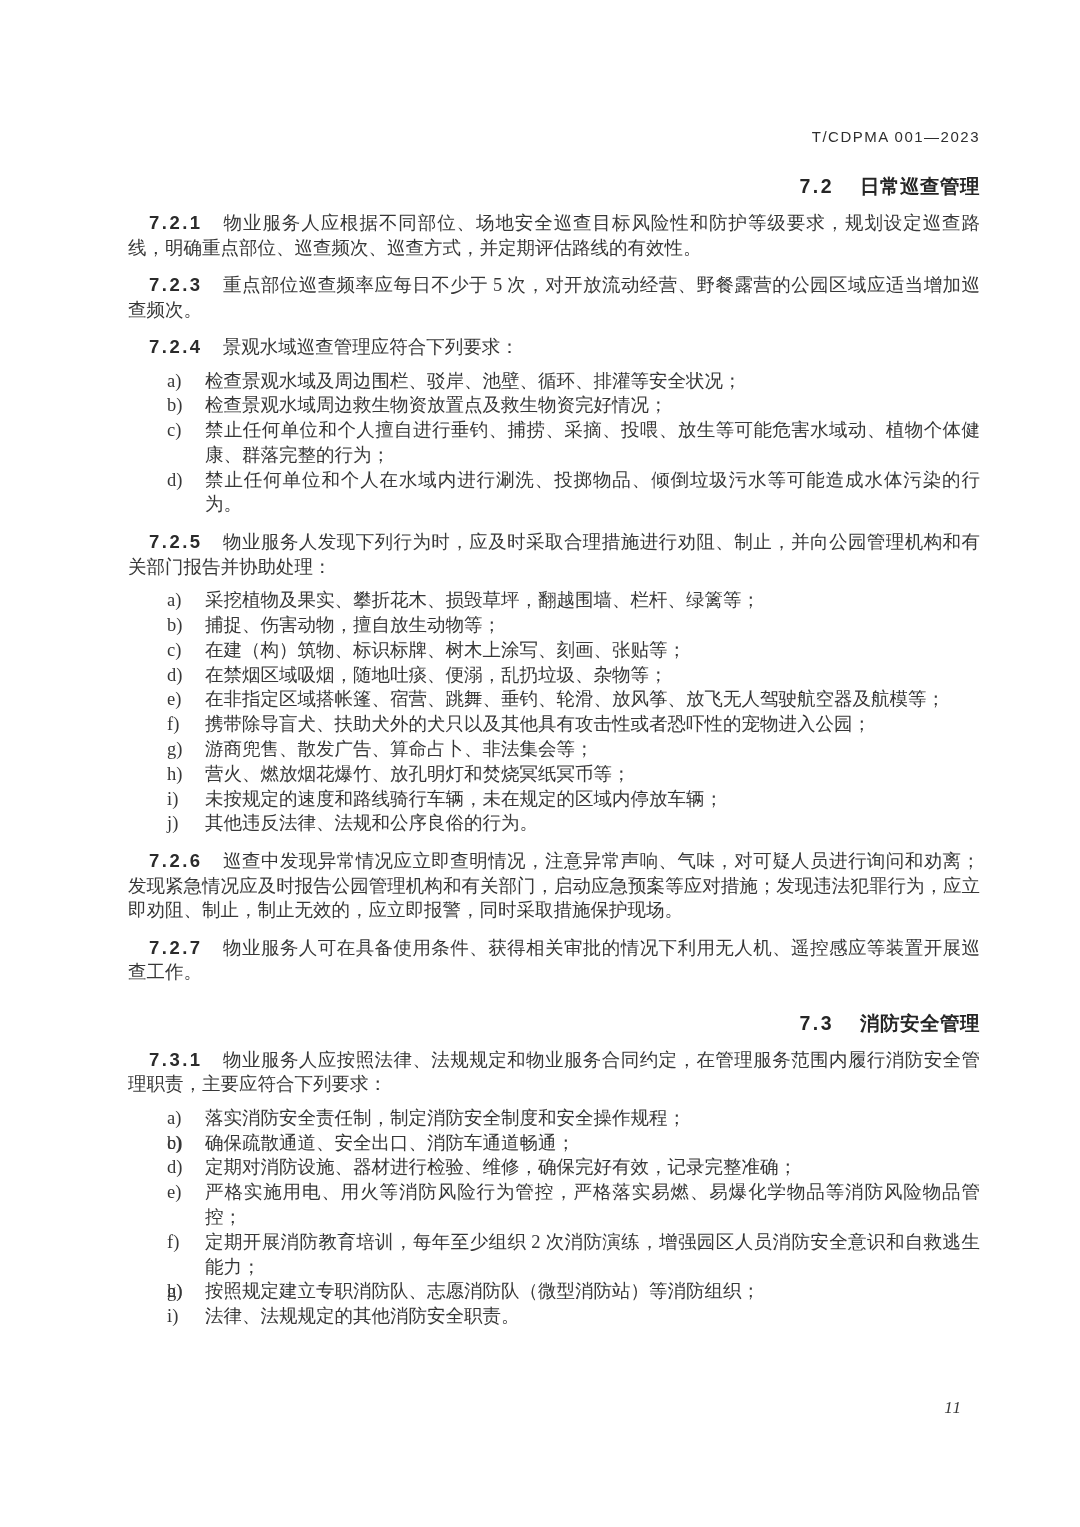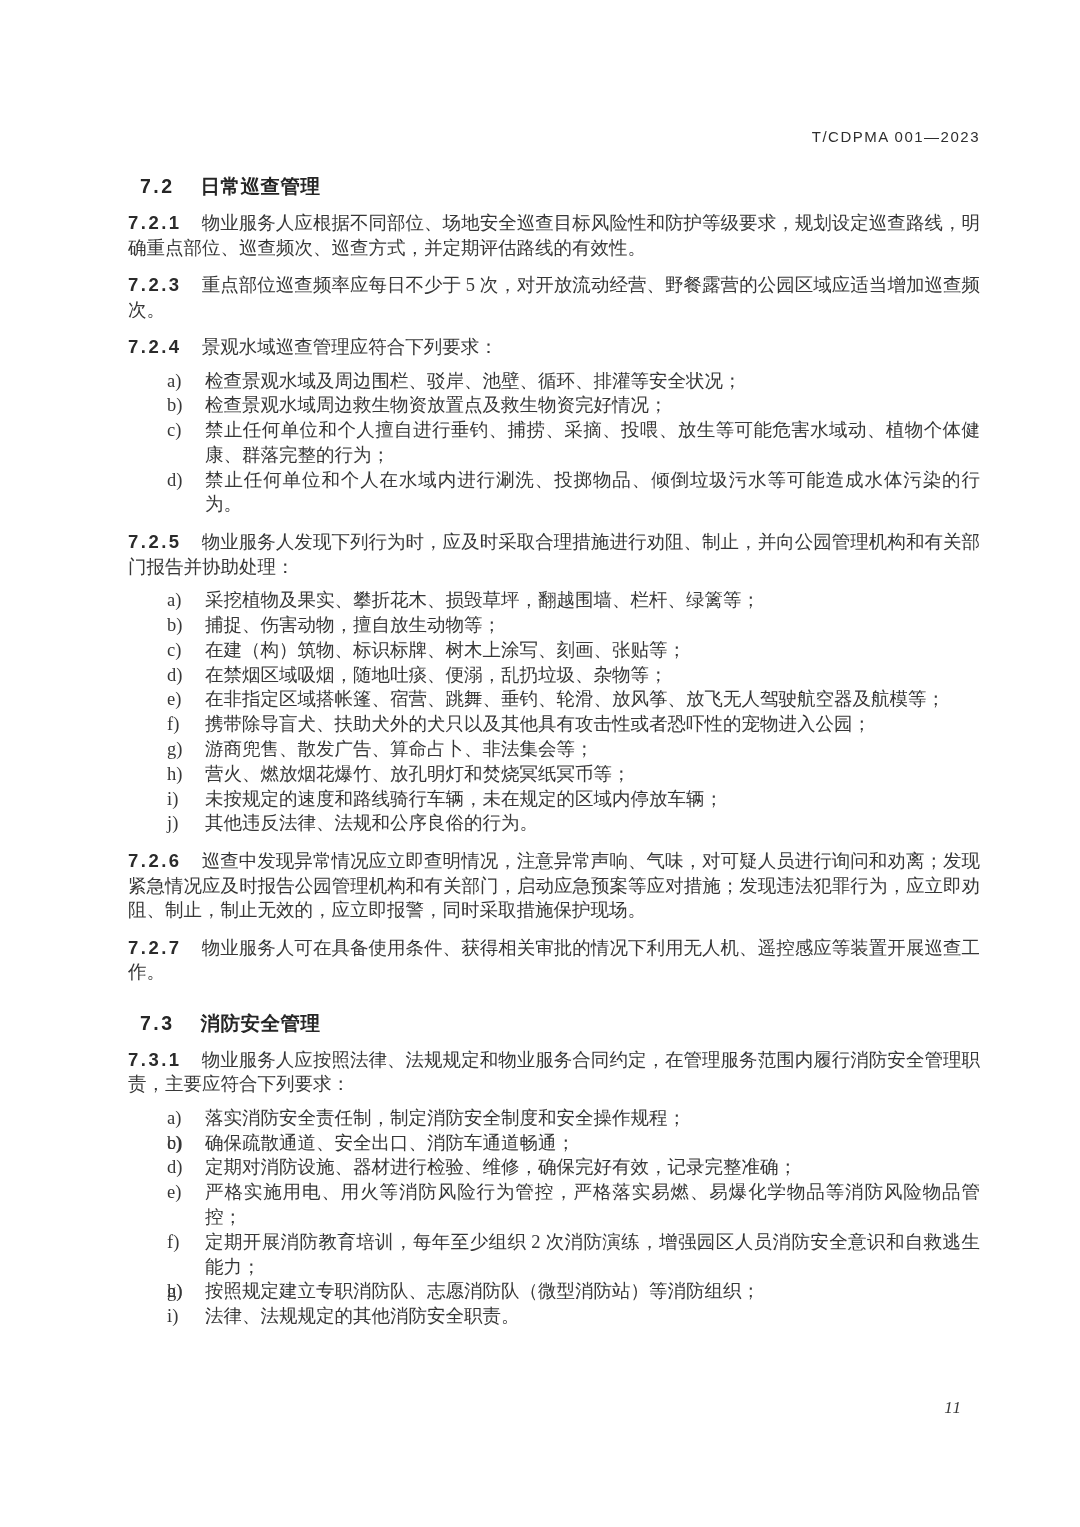--- a/index.html
+++ b/index.html
@@ -21,43 +21,45 @@
   }
   .doc-code {
     text-align: right;
     font-family: "Liberation Sans", "DejaVu Sans", sans-serif;
     font-size: 15px;
     letter-spacing: 1.5px;
     color: #2e2e2e;
     line-height: 22px;
   }
   h2.sec-heading {
-    margin: 26px 0 0 12px;
+    margin: 26px 0 0 4px;
     font-family: "Liberation Sans", "DejaVu Sans", sans-serif;
     font-size: 19.5px;
     font-weight: 700;
     color: #262626;
     letter-spacing: 0.5px;
     line-height: 24px;
+    text-align: right;
   }
   .h-num { margin-right: 26px; letter-spacing: 2.5px; }
   p.clause {
     margin: 13px 0 0 0;
     font-size: 18.5px;
     line-height: 24.5px;
     text-align: justify;
     color: #373737;
   }
   .c-num {
     font-family: "Liberation Sans", "DejaVu Sans", sans-serif;
     font-weight: 600;
     letter-spacing: 2.5px;
     margin-right: 20px;
     color: #2b2b2b;
     white-space: nowrap;
+    margin-left: 21px;
   }
   .list { margin: 9px 0 0 0; }
   .li {
     position: relative;
     padding-left: 77px;
     font-size: 18.5px;
     line-height: 24.8px;
     text-align: justify;
     color: #373737;
   }

